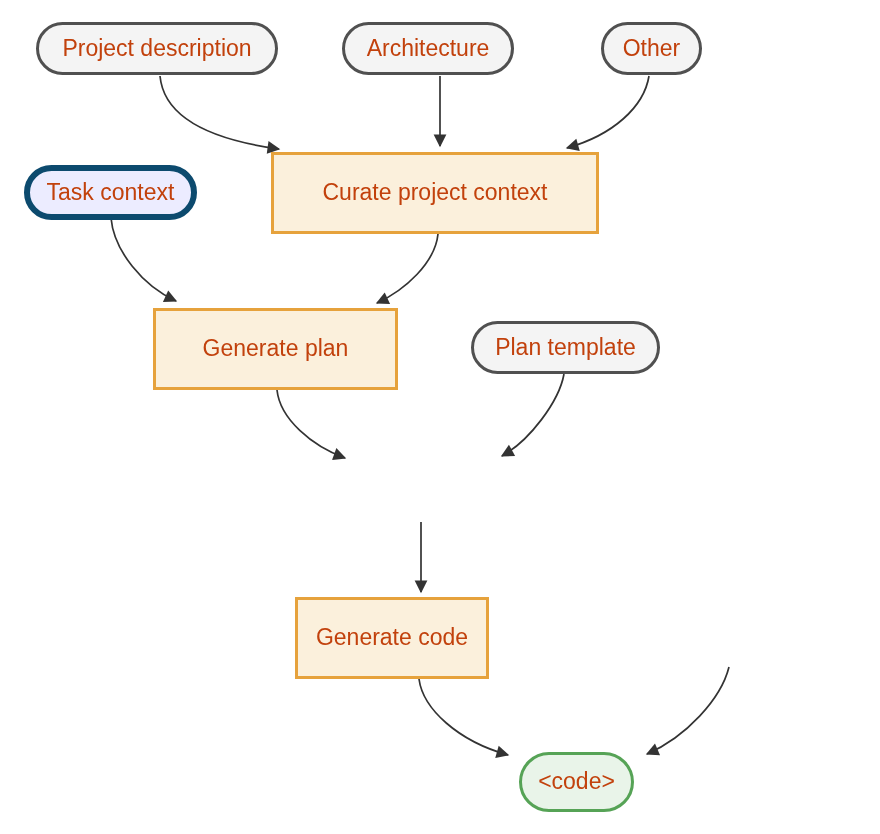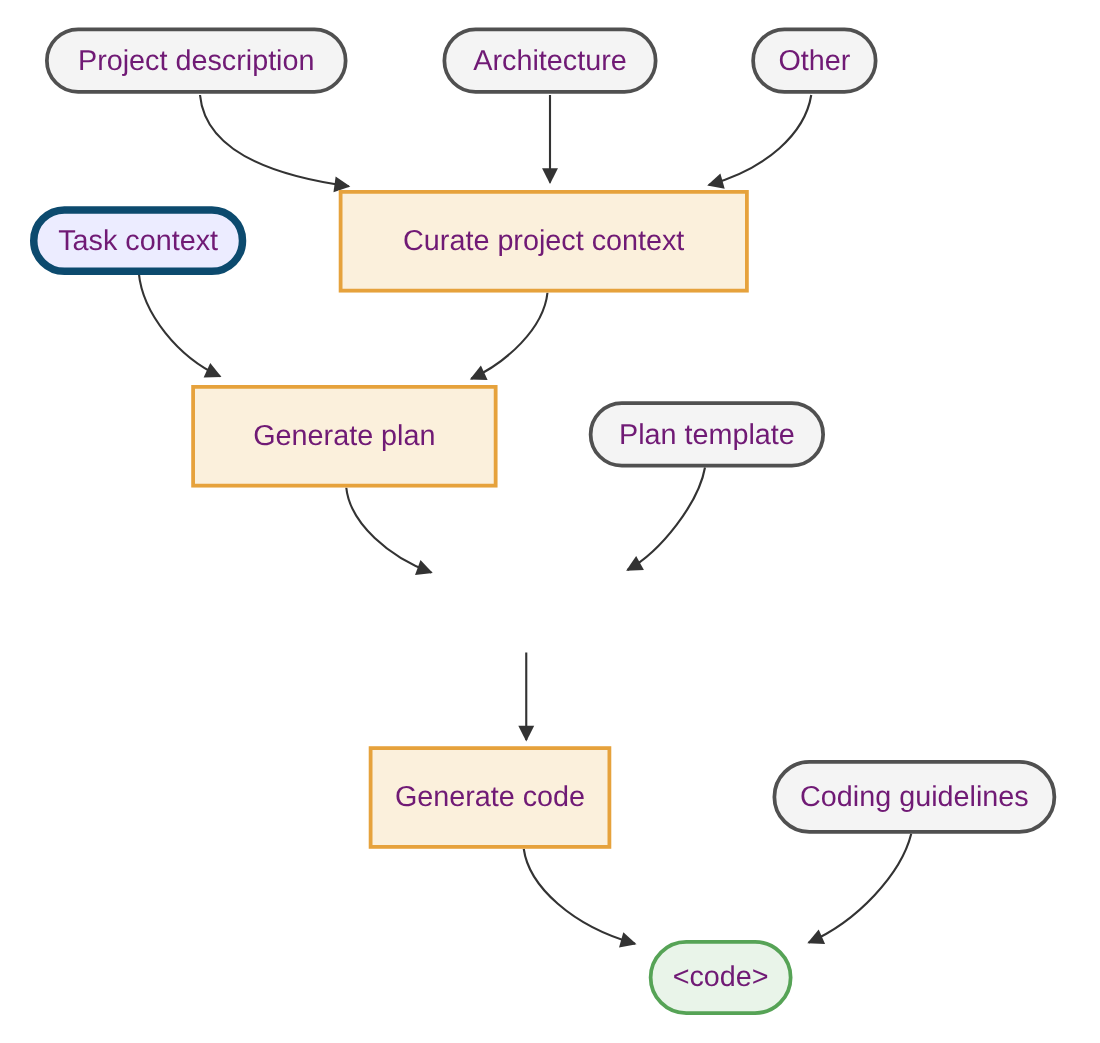--- a/index.html
+++ b/index.html
@@ -28,21 +28,21 @@
   }
   .node {
     position: absolute;
     z-index: 2;
     box-sizing: border-box;
     display: flex;
     align-items: center;
     justify-content: center;
     font-size: 23px;
     line-height: 1.1;
-    color: #701a75;
+    color: #c2410c;
     white-space: nowrap;
     text-align: center;
   }
   .shape-stadium { border-radius: 999px; }
   .shape-rect { border-radius: 0; }
   .style-gray   { background: #f4f4f4; border: 3px solid #505050; }
   .style-purple { background: #ececff; border: 6px solid #0c4a6e; }
   .style-orange { background: #fbf0dc; border: 3px solid #e6a23c; }
   .style-green  { background: #e9f4e9; border: 3.5px solid #56a356; }
 </style>
@@ -66,21 +66,21 @@
     <path class="edge" d="M564,374 C559,402 529,441 502,456" marker-end="url(#arrow)"></path>
     <path class="edge" d="M421,522 L421,592" marker-end="url(#arrow)"></path>
     <path class="edge" d="M419,679 C423,709 458,741 508,755" marker-end="url(#arrow)"></path>
     <path class="edge" d="M729,667 C721,699 686,737 647,754" marker-end="url(#arrow)"></path>
   </svg>
 
   <div class="node shape-stadium style-gray" style="left:36px; top:22px; width:242px; height:53px;">
     <span>Project description</span>
   </div>
 
-  <div class="node shape-stadium style-gray" style="left:354px; top:22px; width:172px; height:53px;align-items:center;">
+  <div class="node shape-stadium style-gray" style="left:342px; top:22px; width:172px; height:53px;align-items:center;">
     <span>Architecture</span>
   </div>
 
   <div class="node shape-stadium style-gray" style="left:601px; top:22px; width:101px; height:53px;">
     <span>Other</span>
   </div>
 
   <div class="node shape-rect style-orange" style="left:271px; top:152px; width:328px; height:82px;">
     <span>Curate project context</span>
   </div>
@@ -95,21 +95,18 @@
 
   <div class="node shape-stadium style-gray" style="left:471px; top:321px; width:189px; height:53px;">
     <span>Plan template</span>
   </div>
 
 
   <div class="node shape-rect style-orange" style="left:295px; top:597px; width:194px; height:82px;">
     <span>Generate code</span>
   </div>
 
-  <div class="node shape-stadium style-gray" style="left:618px; top:608px; width:227px; height:59px;">
-    <span>Coding guidelines</span>
-  </div>
 
   <div class="node shape-stadium style-green" style="left:519px; top:752px; width:115px; height:60px;">
     <span>&lt;code&gt;</span>
   </div>
 
 </div>
 
 </body></html>

